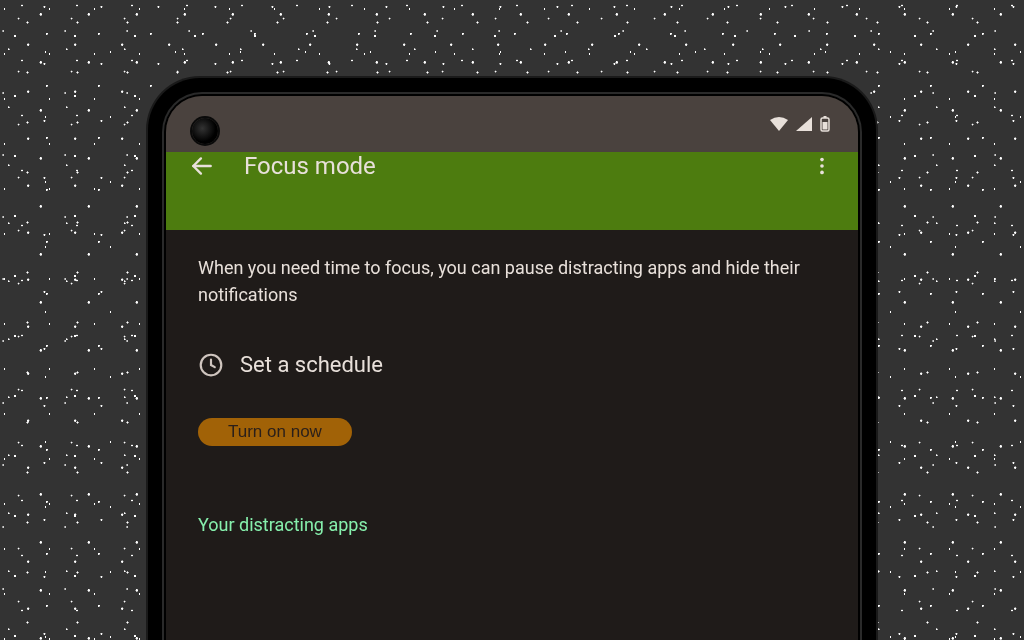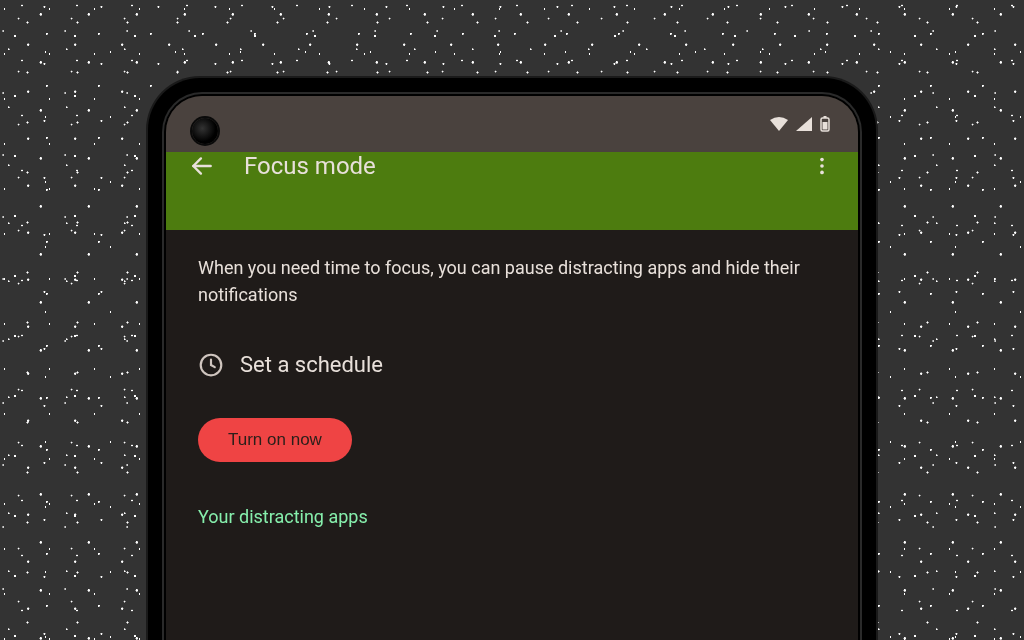--- a/index.html
+++ b/index.html
@@ -156,29 +156,29 @@
       justify-content: center;
     }
     
     .schedule-label {
       color: #e8e0da;
       font-size: 22px;
       font-weight: 400;
     }
     
     .turn-on-button {
-      background: #ef4444;
+      background: #a16207;
       color: #2a1f1a;
       border: none;
       border-radius: 28px;
-      padding: 12px 30px;
+      padding: 4px 30px;
       font-size: 17px;
       font-weight: 500;
       cursor: pointer;
-      margin-bottom: 44px;
+      margin-bottom: 68px;
     }
     
     .section-header {
       color: #86efac;
       font-size: 18px;
       font-weight: 400;
     }
   </style>
 </head>
 <body>

